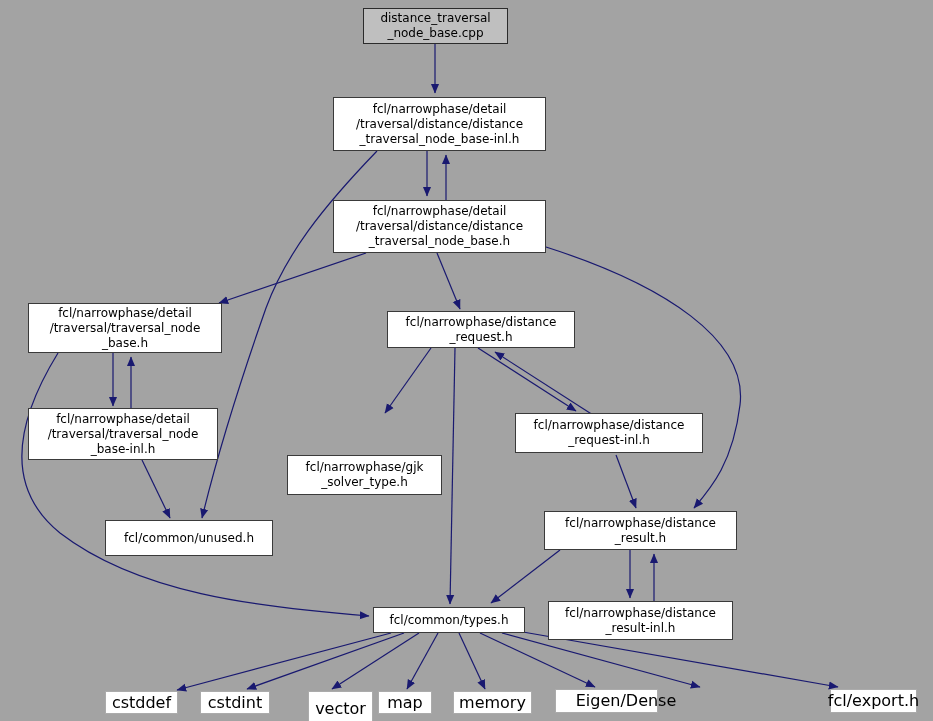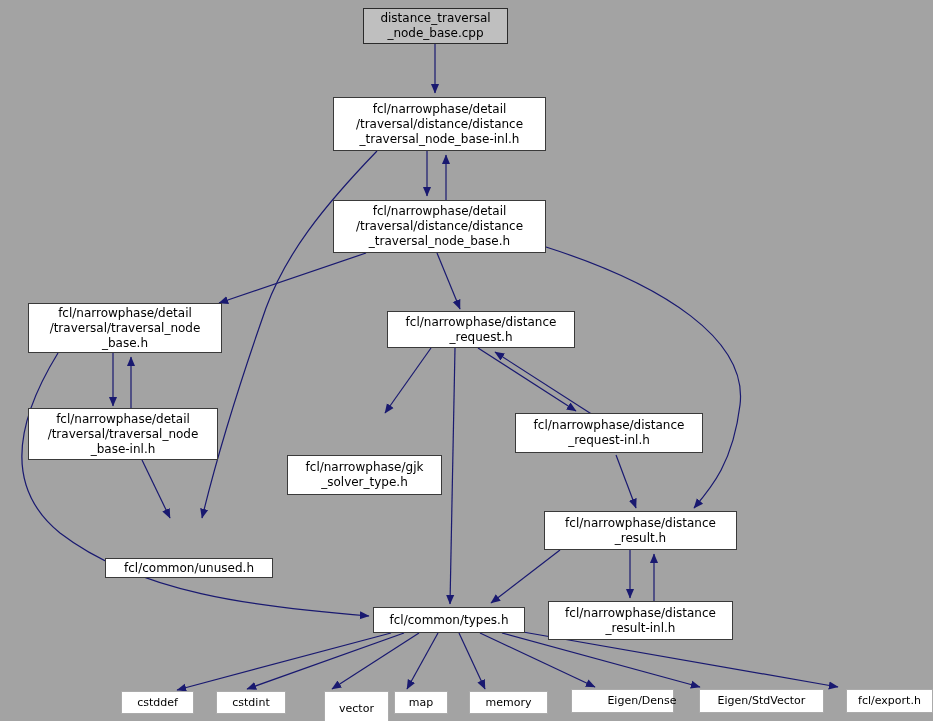--- a/index.html
+++ b/index.html
@@ -33,21 +33,21 @@
   }
   .node.root {
     background: #bfbfbf;
     border: 1.5px solid #2b2b2b;
     cursor: default;
   }
   .node.system {
     border: 1px solid #ababab;
     cursor: default;
   }
-  .node.small { font-size: 11px; line-height: 14px; margin-left: 16px; }
+  .node.small { font-size: 16px; line-height: 14px; }
   path.edge {
     stroke: #191970;
     stroke-width: 1.2;
     fill: none;
   }
 </style>
 </head>
 <body>
 
 <div id="canvas">
@@ -110,21 +110,21 @@
   <div class="node" style="left:28px; top:408px; width:190px; height:52px;">fcl/narrowphase/detail
 /traversal/traversal_node
 _base-inl.h</div>
 
   <div class="node" style="left:287px; top:415px; width:155px; height:40px;margin-top:40px;">fcl/narrowphase/gjk
 _solver_type.h</div>
 
   <div class="node" style="left:515px; top:413px; width:188px; height:40px;">fcl/narrowphase/distance
 _request-inl.h</div>
 
-  <div class="node" style="left:105px; top:520px; width:168px; height:20px;margin-top:38px;">fcl/common/unused.h</div>
+  <div class="node" style="left:105px; top:520px; width:168px; height:36px;">fcl/common/unused.h</div>
 
   <div class="node" style="left:544px; top:511px; width:193px; height:39px;">fcl/narrowphase/distance
 _result.h</div>
 
   <div class="node" style="left:373px; top:607px; width:152px; height:26px;">fcl/common/types.h</div>
 
   <div class="node" style="left:548px; top:601px; width:185px; height:39px;">fcl/narrowphase/distance
 _result-inl.h</div>
 
   <div class="node system small" style="left:105px; top:691px; width:73px; height:23px;">cstddef</div>
@@ -132,17 +132,16 @@
   <div class="node system small" style="left:200px; top:691px; width:70px; height:23px;">cstdint</div>
 
   <div class="node system small" style="left:308px; top:691px; width:65px; height:36px;">vector</div>
 
   <div class="node system small" style="left:378px; top:691px; width:54px; height:23px;">map</div>
 
   <div class="node system small" style="left:453px; top:691px; width:79px; height:23px;">memory</div>
 
   <div class="node system small" style="left:555px; top:689px; width:103px; height:24px;padding-left:39px;">Eigen/Dense</div>
 
-  <div class="node system small" style="left:683px; top:689px; width:125px; height:24px;">Eigen/StdVector</div>
 
   <div class="node system small" style="left:830px; top:689px; width:87px; height:24px;">fcl/export.h</div>
 
 </div>
 
 </body></html>

